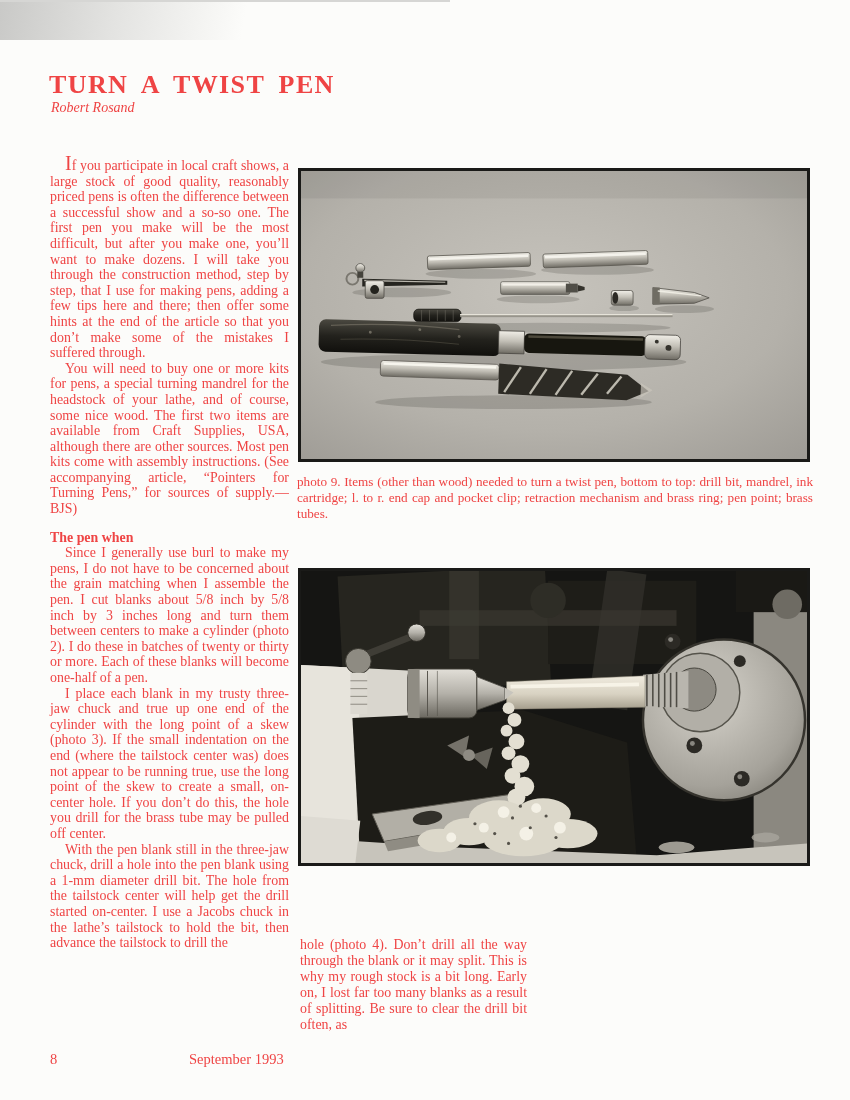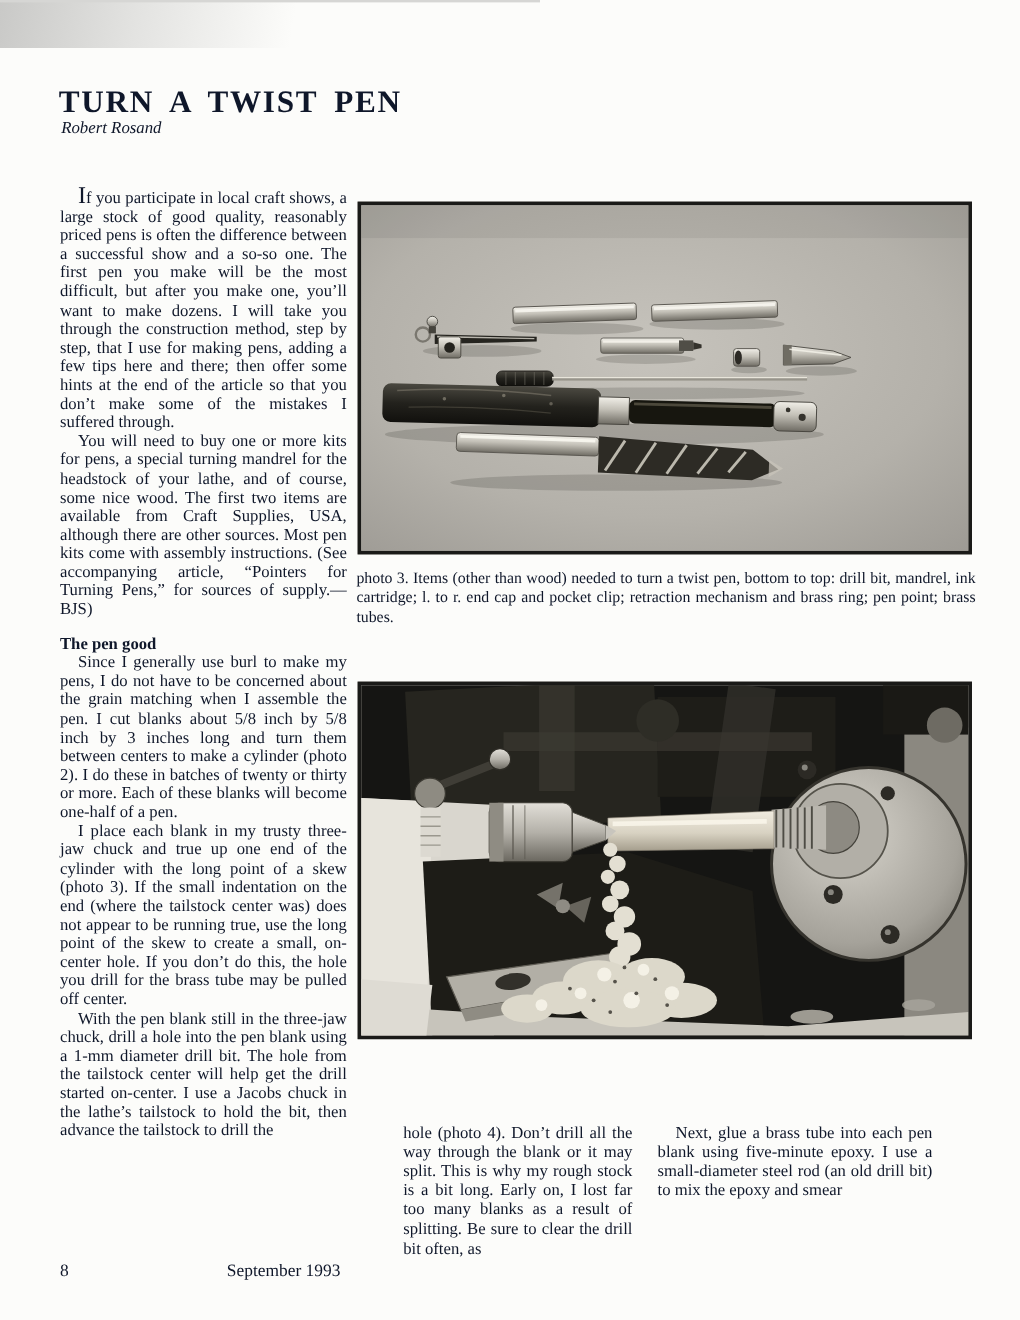--- a/index.html
+++ b/index.html
@@ -1,34 +1,34 @@
 <!DOCTYPE html>
 <html><head>
 <meta charset="utf-8">
 <style>
   html,body{margin:0;padding:0;}
   .page{
     position:relative; width:850px; height:1100px;
     background:#fcfcfa; overflow:hidden;
-    font-family:"Liberation Serif", serif; color:#0f172a;
+    font-family:"Liberation Serif", serif; color:#ef4444;
     -webkit-font-smoothing:antialiased;
   }
   .scan-shade{
     position:absolute; left:0; top:0; width:285px; height:40px;
     background:linear-gradient(100deg,#c9c9c7 0%,#e3e3e1 40%,rgba(252,252,250,0) 85%);
   }
   .scan-line{position:absolute; left:0; top:0; width:450px; height:2px; background:#d6d6d4;}
   .title{
     position:absolute; left:49px; top:70px; margin:0;
     font-size:26px; font-weight:bold; letter-spacing:1.4px; word-spacing:6px;
   }
   .author{position:absolute; left:51px; top:100px; font-style:italic; font-size:14px;}
   .col{position:absolute; text-align:justify;}
   .col p{margin:0; text-indent:15px; font-size:13.9px; line-height:15.6px; text-align:justify;}
-  .col p.noindent{text-indent:0;margin-left:36px;}
+  .col p.noindent{text-indent:0;}
   .col1{left:50px; top:153px; width:239px;}
   .col2{left:300px; top:937px; width:227px;}
   .col3{left:548px; top:937px; width:229px;}
   .col2 p,.col3 p{line-height:16.1px;}
   .section-heading{font-weight:bold; text-indent:0 !important; margin-top:13px !important;}
   .initcap{font-size:20px; line-height:1;}
   .em{}
   figure{margin:0;}
   .photo-frame{position:absolute; border:3px solid #1a1a18; background:#b0ada6; line-height:0;}
   .photo1{left:298px; top:168px; width:506px; height:288px;}
@@ -46,21 +46,21 @@
 <div class="page">
   <div class="scan-shade"></div>
   <div class="scan-line"></div>
 
   <h1 class="title">TURN A TWIST PEN</h1>
   <div class="author">Robert Rosand</div>
 
   <div class="col col1">
     <p><span class="initcap">I</span><span>f you participate in local craft shows, a large stock of good quality, reasonably priced pens is often the difference between a successful show and a so-so one. The first pen you make will be the most difficult, but after you make one, you’ll want to make dozens. I will take you through the construction method, step by step, that I use for making pens, adding a few tips here and there; then offer some hints at the end of the article so that you don’t make some of the mistakes I suffered through.</span></p>
     <p><span>You will need to buy one or more kits for pens, a special turning mandrel for the headstock of your lathe, and of course, some nice wood. The first two items are available from Craft Supplies, USA, although there are other sources. Most pen kits come with assembly instructions. </span><span class="em">(See accompanying article, “Pointers for Turning Pens,” for sources of supply.—BJS)</span></p>
-    <p class="section-heading">The pen good</p>
+    <p class="section-heading">The pen when</p>
     <p>Since I generally use burl to make my pens, I do not have to be concerned about the grain matching when I assemble the pen. I cut blanks about 5/8 inch by 5/8 inch by 3 inches long and turn them between centers to make a cylinder (photo 2). I do these in batches of twenty or thirty or more. Each of these blanks will become one-half of a pen.</p>
     <p>I place each blank in my trusty three-jaw chuck and true up one end of the cylinder with the long point of a skew (photo 3). If the small indentation on the end (where the tailstock center was) does not appear to be running true, use the long point of the skew to create a small, on-center hole. If you don’t do this, the hole you drill for the brass tube may be pulled off center.</p>
     <p>With the pen blank still in the three-jaw chuck, drill a hole into the pen blank using a 1-mm diameter drill bit. The hole from the tailstock center will help get the drill started on-center. I use a Jacobs chuck in the lathe’s tailstock to hold the bit, then advance the tailstock to drill the</p>
   </div>
 
   <figure class="photo-frame photo1">
     <svg viewBox="0 0 512 294" preserveAspectRatio="none" xmlns="http://www.w3.org/2000/svg">
       <defs>
         <radialGradient id="p1bg" cx="48%" cy="42%" r="80%">
           <stop offset="0" stop-color="#c6c3bc"></stop>
@@ -147,21 +147,21 @@
           <line x1="206" y1="226" x2="222" y2="200"></line>
             <line x1="232" y1="227" x2="248" y2="201"></line>
           <line x1="258" y1="227" x2="274" y2="202"></line>
             <line x1="284" y1="226" x2="300" y2="204"></line>
           <line x1="310" y1="224" x2="324" y2="206"></line>
         </g>
         <polygon points="344,212 356,219 344,227" fill="#c9c5ba" opacity=".7"></polygon>
       </g>
     </svg>
   </figure>
-  <div class="caption caption1">photo 3. Items (other than wood) needed to turn a twist pen, bottom to top: drill bit, mandrel, ink cartridge; l. to r. end cap and pocket clip; retraction mechanism and brass ring; pen point; brass tubes.</div>
+  <div class="caption caption1">photo 9. Items (other than wood) needed to turn a twist pen, bottom to top: drill bit, mandrel, ink cartridge; l. to r. end cap and pocket clip; retraction mechanism and brass ring; pen point; brass tubes.</div>
 
   <figure class="photo-frame photo2">
     <svg viewBox="0 0 512 298" preserveAspectRatio="none" xmlns="http://www.w3.org/2000/svg">
       <defs>
         <linearGradient id="wood2" x1="0" y1="0" x2="0" y2="1">
           <stop offset="0" stop-color="#f0ebdf"></stop>
             <stop offset=".55" stop-color="#d8d2c2"></stop>
             <stop offset="1" stop-color="#a59e8d"></stop>
         </linearGradient>
         <linearGradient id="mtl2" x1="0" y1="0" x2="0" y2="1">
@@ -278,18 +278,17 @@
       <ellipse cx="470" cy="272" rx="14" ry="5" fill="#a8a59c" opacity=".8"></ellipse>
       <rect x="440" y="0" width="72" height="42" fill="#1a1915"></rect>
       <circle cx="492" cy="34" r="15" fill="#6e6b63"></circle>
     </svg>
   </figure>
 
   <div class="col col2">
     <p class="noindent">hole (photo 4). Don’t drill all the way through the blank or it may split. This is why my rough stock is a bit long. Early on, I lost far too many blanks as a result of splitting. Be sure to clear the drill bit often, as</p>
   </div>
   <div class="col col3">
-    <p>Next, glue a brass tube into each pen blank using five-minute epoxy. I use a small-diameter steel rod (an old drill bit) to mix the epoxy and smear</p>
   </div>
 
   <div class="footer-page">8</div>
   <div class="footer-issue">September 1993</div>
 </div>
 
 </body></html>

